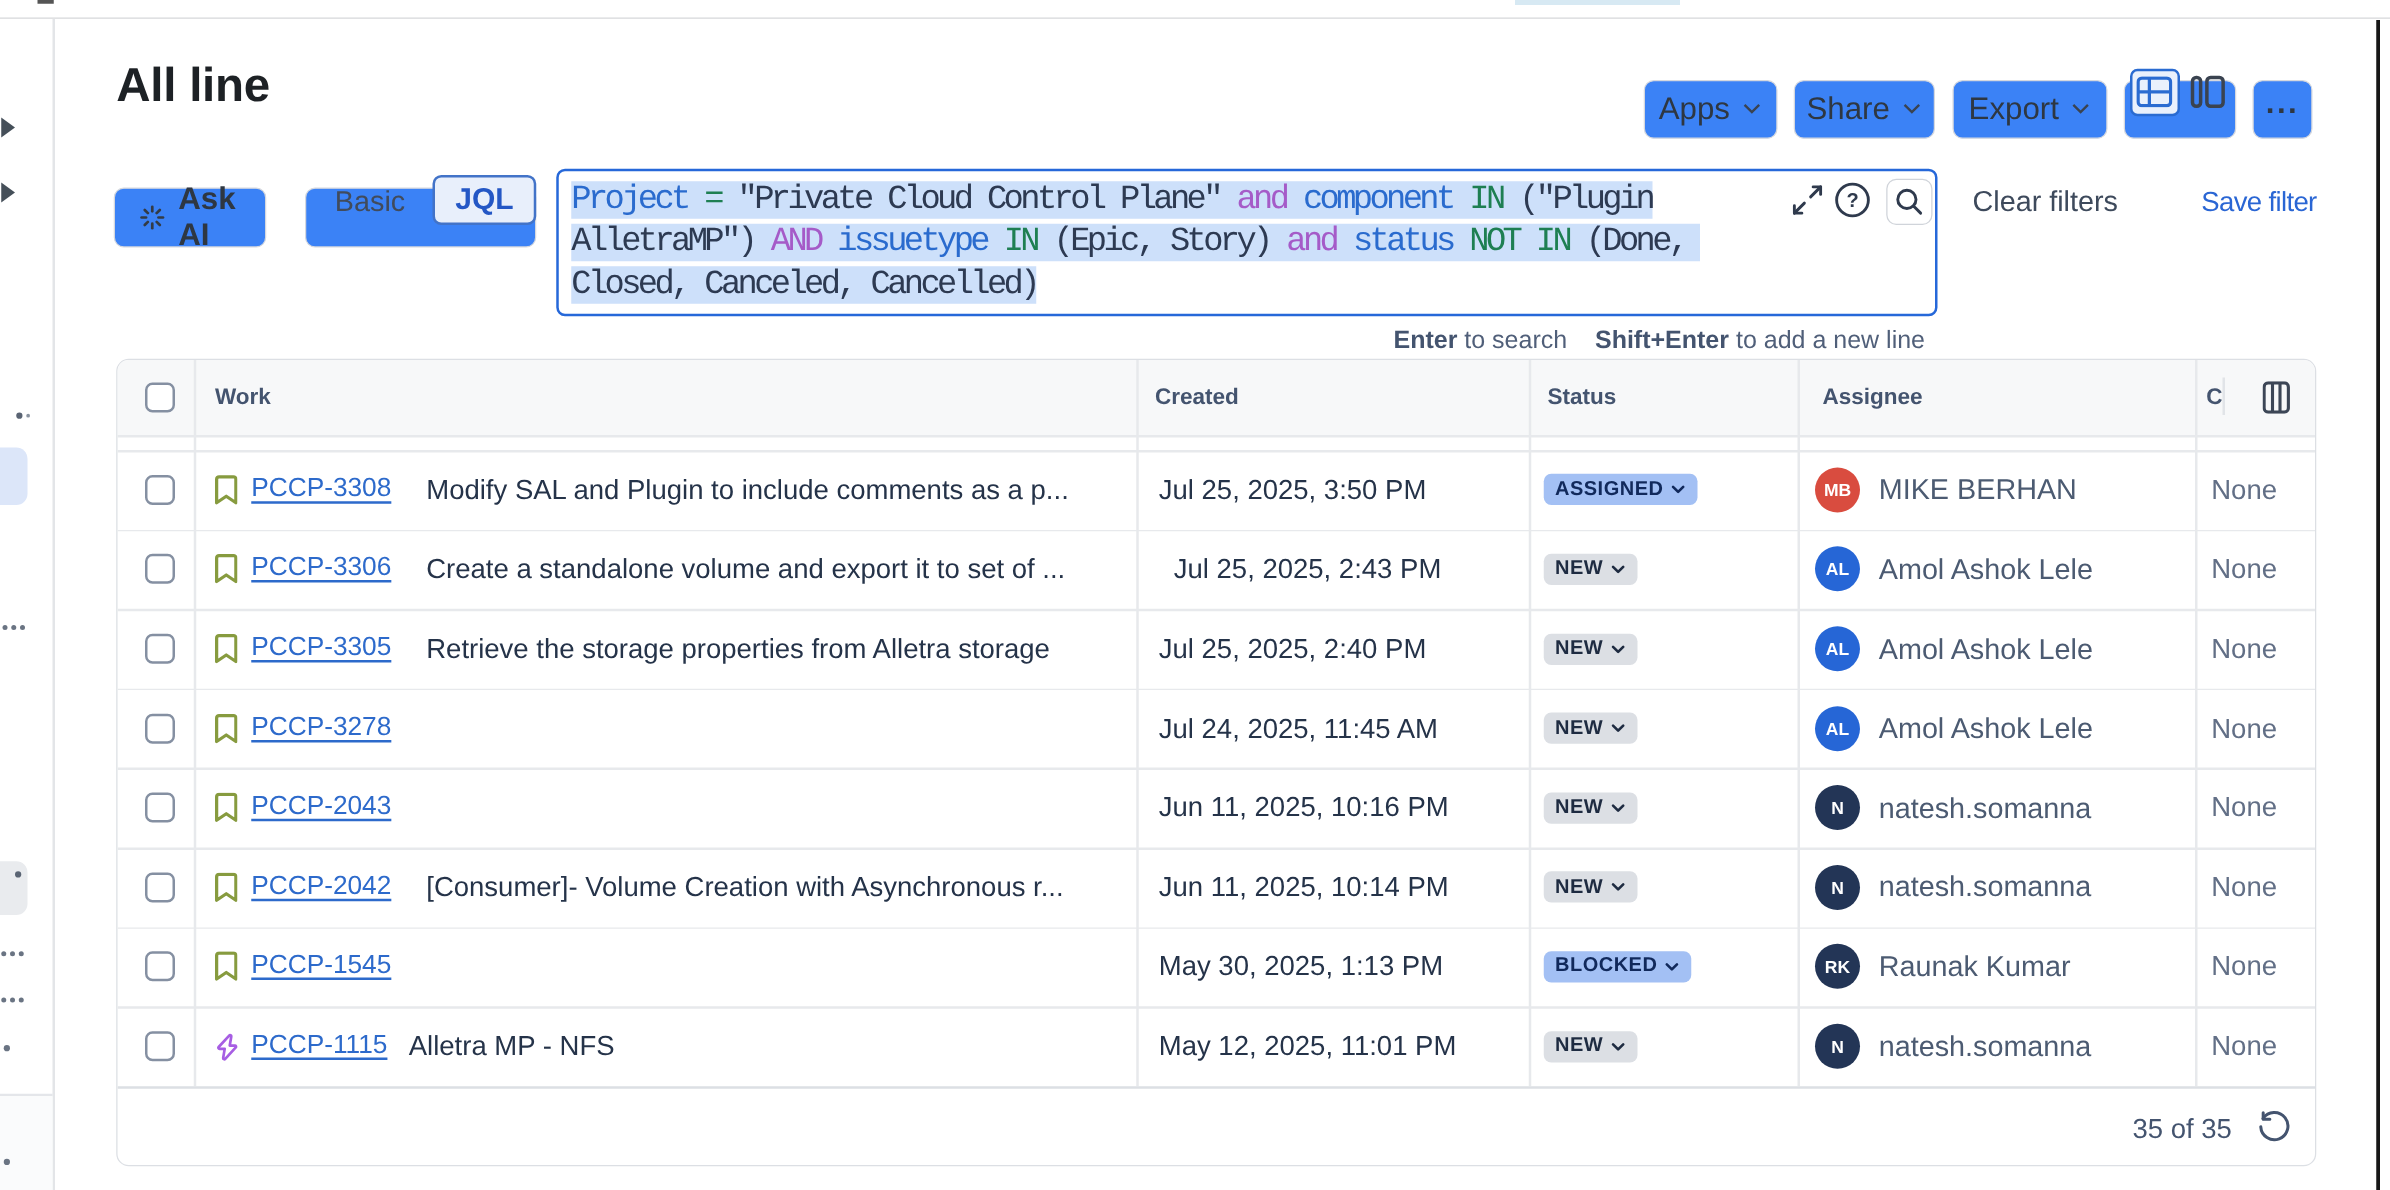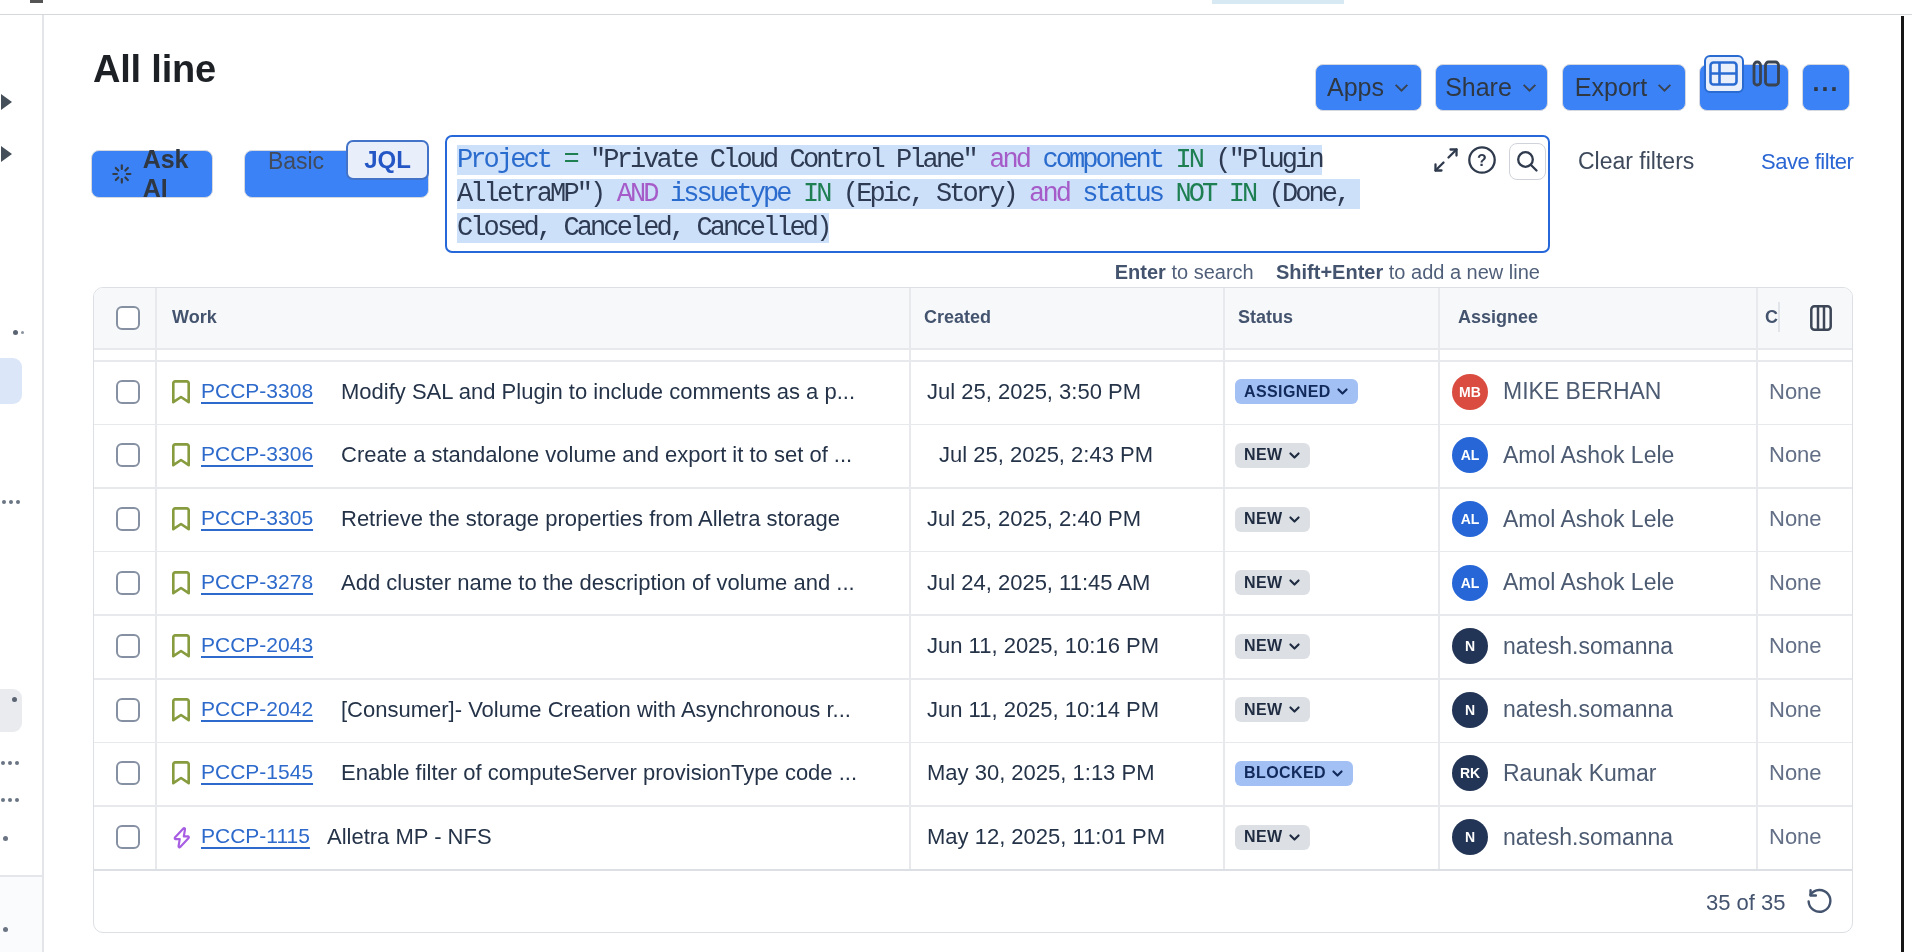--- a/index.html
+++ b/index.html
@@ -201,21 +201,20 @@
       <div class="avatar" style="left:1358px;top:213.0px;background:#2666d6;">AL</div>
       <div class="name" style="left:1409px;top:217.5px;">Amol Ashok Lele</div>
       <div class="none" style="left:1675px;top:218.0px;">None</div>
 
       <div class="rowline" style="top:326.4px;"></div>
       <div class="cb" style="left:21.5px;top:282.6px;"></div>
       <svg class="abs" style="left:78px;top:282.6px;" width="18" height="24" viewBox="0 0 18 24" fill="none">
           <path d="M3.2 1.4 H14.8 A1.9 1.9 0 0 1 16.7 3.3 V22.2 L9 17 L1.3 22.2 V3.3 A1.9 1.9 0 0 1 3.2 1.4 Z" stroke="#879b3f" stroke-width="2.6" stroke-linejoin="round"></path>
         </svg>
       <div class="lnk" style="left:107px;top:281.6px;">PCCP-3278</div>
-      <div class="sum" style="left:247px;top:281.6px;">Add cluster name to the description of volume and ...</div>
       <div class="date" style="left:833px;top:281.6px;">Jul 24, 2025, 11:45 AM</div>
       <div class="chip gray" style="left:1141px;top:282.1px;">NEW<svg style="margin-left:5px;" width="13" height="13" viewBox="0 0 16 16" fill="none">
             <path d="M3 5.5 L8 10.5 L13 5.5" stroke="#1e2b41" stroke-width="2.6" stroke-linecap="round" stroke-linejoin="round"></path>
           </svg></div>
       <div class="avatar" style="left:1358px;top:276.6px;background:#2666d6;">AL</div>
       <div class="name" style="left:1409px;top:281.1px;">Amol Ashok Lele</div>
       <div class="none" style="left:1675px;top:281.6px;">None</div>
 
       <div class="rowline" style="top:390.0px;"></div>
       <div class="cb" style="left:21.5px;top:346.2px;"></div>
@@ -245,21 +244,20 @@
       <div class="avatar" style="left:1358px;top:403.8px;background:#233556;">N</div>
       <div class="name" style="left:1409px;top:408.3px;">natesh.somanna</div>
       <div class="none" style="left:1675px;top:408.8px;">None</div>
 
       <div class="rowline" style="top:517.2px;"></div>
       <div class="cb" style="left:21.5px;top:473.4px;"></div>
       <svg class="abs" style="left:78px;top:473.4px;" width="18" height="24" viewBox="0 0 18 24" fill="none">
           <path d="M3.2 1.4 H14.8 A1.9 1.9 0 0 1 16.7 3.3 V22.2 L9 17 L1.3 22.2 V3.3 A1.9 1.9 0 0 1 3.2 1.4 Z" stroke="#879b3f" stroke-width="2.6" stroke-linejoin="round"></path>
         </svg>
       <div class="lnk" style="left:107px;top:472.4px;">PCCP-1545</div>
-      <div class="sum" style="left:247px;top:472.4px;">Enable filter of computeServer provisionType code ...</div>
       <div class="date" style="left:833px;top:472.4px;">May 30, 2025, 1:13 PM</div>
       <div class="chip blue" style="left:1141px;top:472.9px;">BLOCKED<svg style="margin-left:5px;" width="13" height="13" viewBox="0 0 16 16" fill="none">
             <path d="M3 5.5 L8 10.5 L13 5.5" stroke="#11295b" stroke-width="2.6" stroke-linecap="round" stroke-linejoin="round"></path>
           </svg></div>
       <div class="avatar" style="left:1358px;top:467.4px;background:#233556;">RK</div>
       <div class="name" style="left:1409px;top:471.9px;">Raunak Kumar</div>
       <div class="none" style="left:1675px;top:472.4px;">None</div>
 
       <div class="cb" style="left:21.5px;top:537.0px;"></div>
       <svg class="abs" style="left:76px;top:535.5px;" width="23" height="27" viewBox="0 0 16 16" fill="none">

